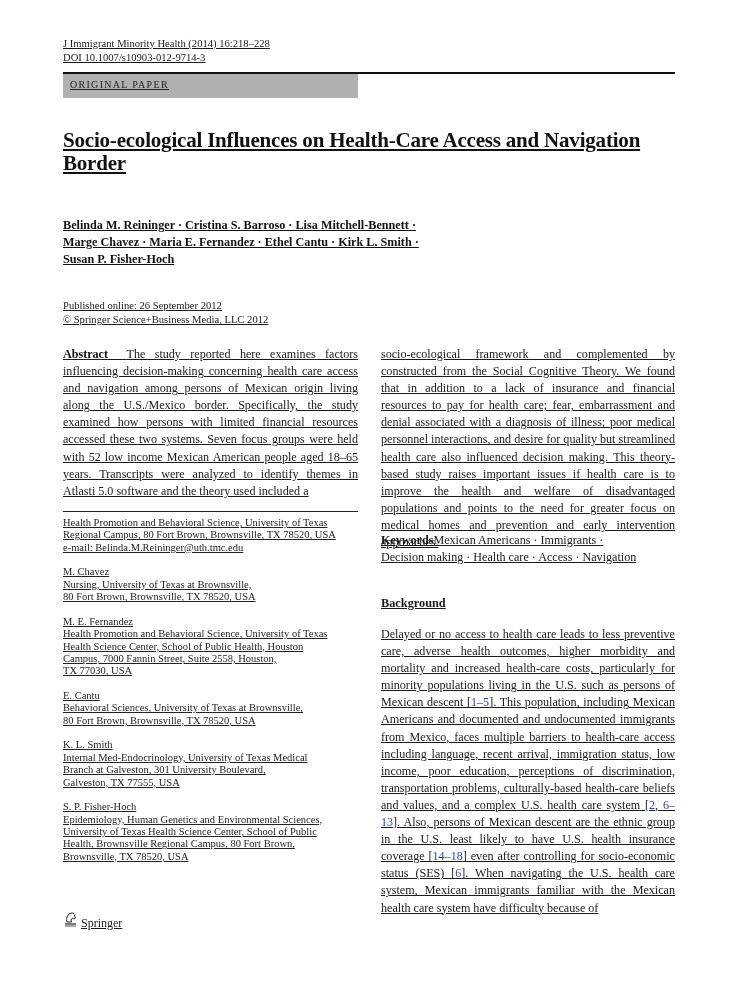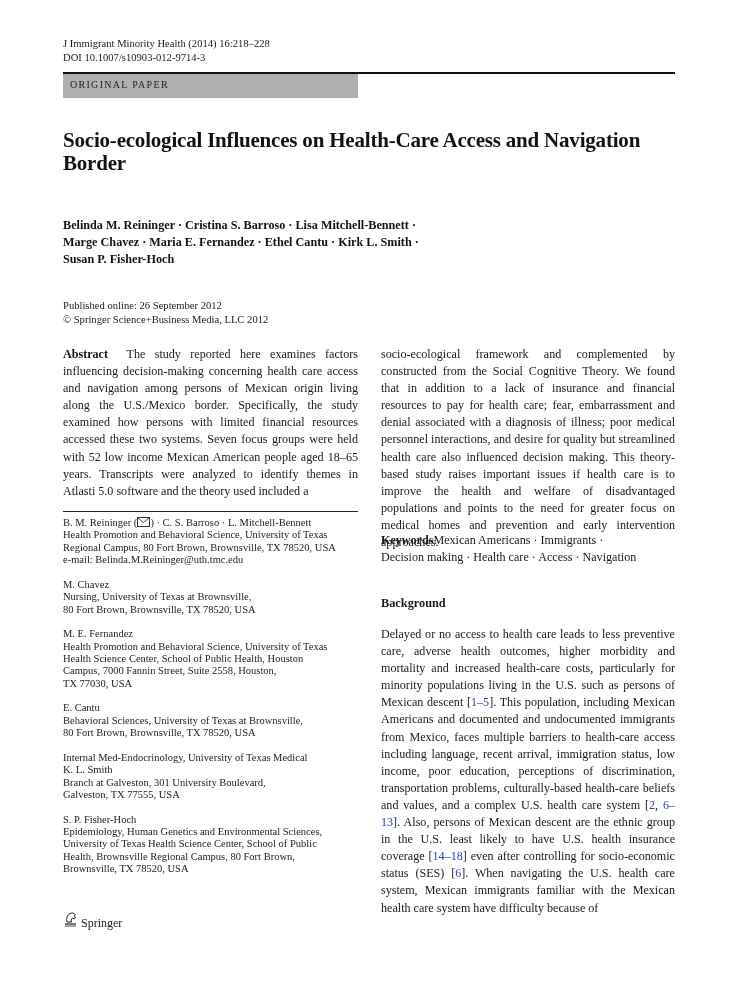--- a/index.html
+++ b/index.html
@@ -1,18 +1,18 @@
 <!DOCTYPE html>
 <html><head>
 <meta charset="utf-8">
 <style>
   html, body { margin: 0; padding: 0; background: #ffffff; }
   body { width: 738px; height: 981px; position: relative; overflow: hidden;
          font-family: "Liberation Serif", "DejaVu Serif", serif; color: #1a1a1a; }
-  .abs { position: absolute; }
+  .abs { position: absolute; text-decoration: underline; }
   .journal { left: 63px; top: 37px; font-size: 10.6px; line-height: 14px; }
   .rule-top { left: 63px; top: 72px; width: 612px; height: 2px; background: #111; }
   .orig-bar { left: 63px; top: 74px; width: 295px; height: 24px; background: #b0b0b0; }
   .orig-label { left: 70px; top: 79px; font-size: 10px; letter-spacing: 1.3px; color: #222; }
   .title { left: 63px; top: 129px; width: 600px; font-size: 21px; line-height: 23px;
            font-weight: bold; color: #111; letter-spacing: -0.2px; }
   .authors { left: 63px; top: 217px; width: 600px; font-size: 12.2px; line-height: 17.2px; font-weight: bold; color: #111; }
   .pub { left: 63px; top: 299px; font-size: 10.6px; line-height: 14.2px; }
   .col-left { left: 63px; width: 295px; }
   .col-right { left: 381px; width: 294px; }
@@ -68,25 +68,20 @@
 <div class="abs col-right para abstract-r" style="hyphens:auto;">socio-ecological framework and complemented by constructed from the Social Cognitive Theory. We found that in addition to a lack of insurance and financial resources to pay for health care; fear, embarrassment and denial associated with a diagnosis of illness; poor medical personnel interactions, and desire for quality but streamlined health care also influenced decision making. This theory-based study raises important issues if health care is to improve the health and welfare of disadvantaged populations and points to the need for greater focus on medical homes and prevention and early intervention approaches.</div>
 
 <div class="abs col-right keywords">
   <div><b class="kw-label">Keywords</b><span>Mexican Americans · Immigrants ·</span></div>
   <div>Decision making · Health care · Access · Navigation</div>
 </div>
 
 <div class="abs rule-aff"></div>
 <div class="abs col-left affs aff">
   <div class="aff-block">
-    <div>
-      <span>B. M. Reininger (</span><span style="display:inline-block;width:11px;height:8px;border:1px solid #333;position:relative;vertical-align:-1px;"><svg width="11" height="8" viewBox="0 0 11 8" style="position:absolute;left:0;top:0;">
-            <path d="M0 0 L5.5 4.5 L11 0" fill="none" stroke="#333" stroke-width="0.9"></path>
-          </svg></span><span>) · C. S. Barroso · L. Mitchell-Bennett</span>
-    </div>
     <div>Health Promotion and Behavioral Science, University of Texas</div>
     <div>Regional Campus, 80 Fort Brown, Brownsville, TX 78520, USA</div>
     <div>e-mail: Belinda.M.Reininger@uth.tmc.edu</div>
   </div>
   <div class="aff-block">
     <div>M. Chavez</div>
     <div>Nursing, University of Texas at Brownsville,</div>
     <div>80 Fort Brown, Brownsville, TX 78520, USA</div>
   </div>
   <div class="aff-block">
@@ -95,22 +90,22 @@
     <div>Health Science Center, School of Public Health, Houston</div>
     <div>Campus, 7000 Fannin Street, Suite 2558, Houston,</div>
     <div>TX 77030, USA</div>
   </div>
   <div class="aff-block">
     <div>E. Cantu</div>
     <div>Behavioral Sciences, University of Texas at Brownsville,</div>
     <div>80 Fort Brown, Brownsville, TX 78520, USA</div>
   </div>
   <div class="aff-block">
+    <div>K. L. Smith</div>
     <div>Internal Med-Endocrinology, University of Texas Medical</div>
-    <div>K. L. Smith</div>
     <div>Branch at Galveston, 301 University Boulevard,</div>
     <div>Galveston, TX 77555, USA</div>
   </div>
   <div class="aff-block">
     <div>S. P. Fisher-Hoch</div>
     <div>Epidemiology, Human Genetics and Environmental Sciences,</div>
     <div>University of Texas Health Science Center, School of Public</div>
     <div>Health, Brownsville Regional Campus, 80 Fort Brown,</div>
     <div>Brownsville, TX 78520, USA</div>
   </div>

